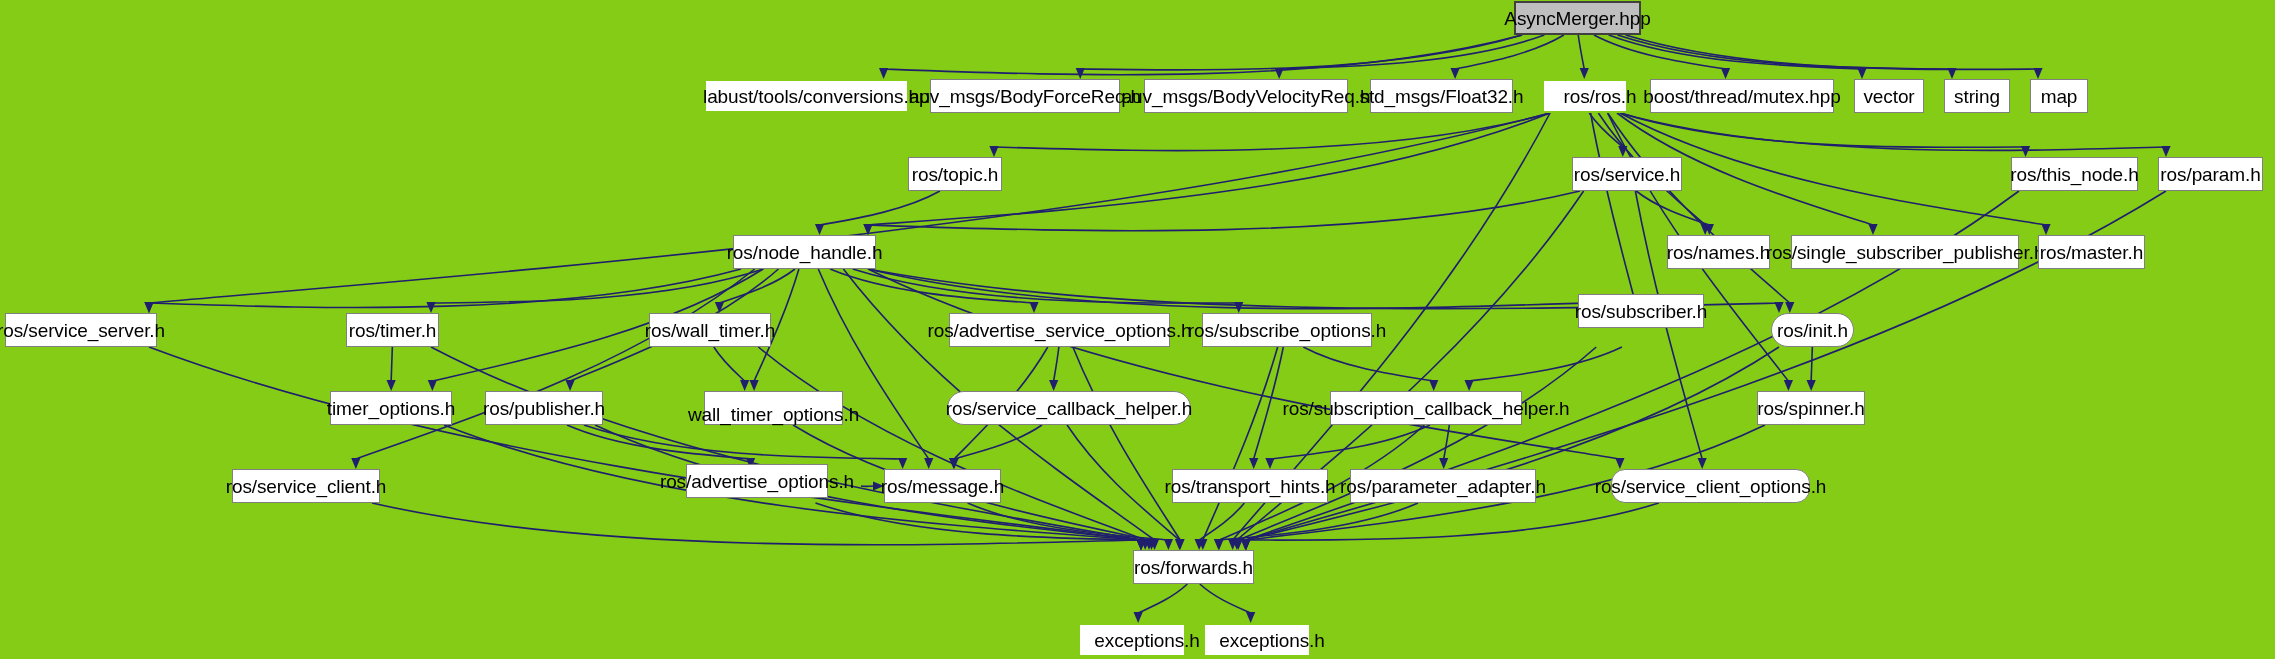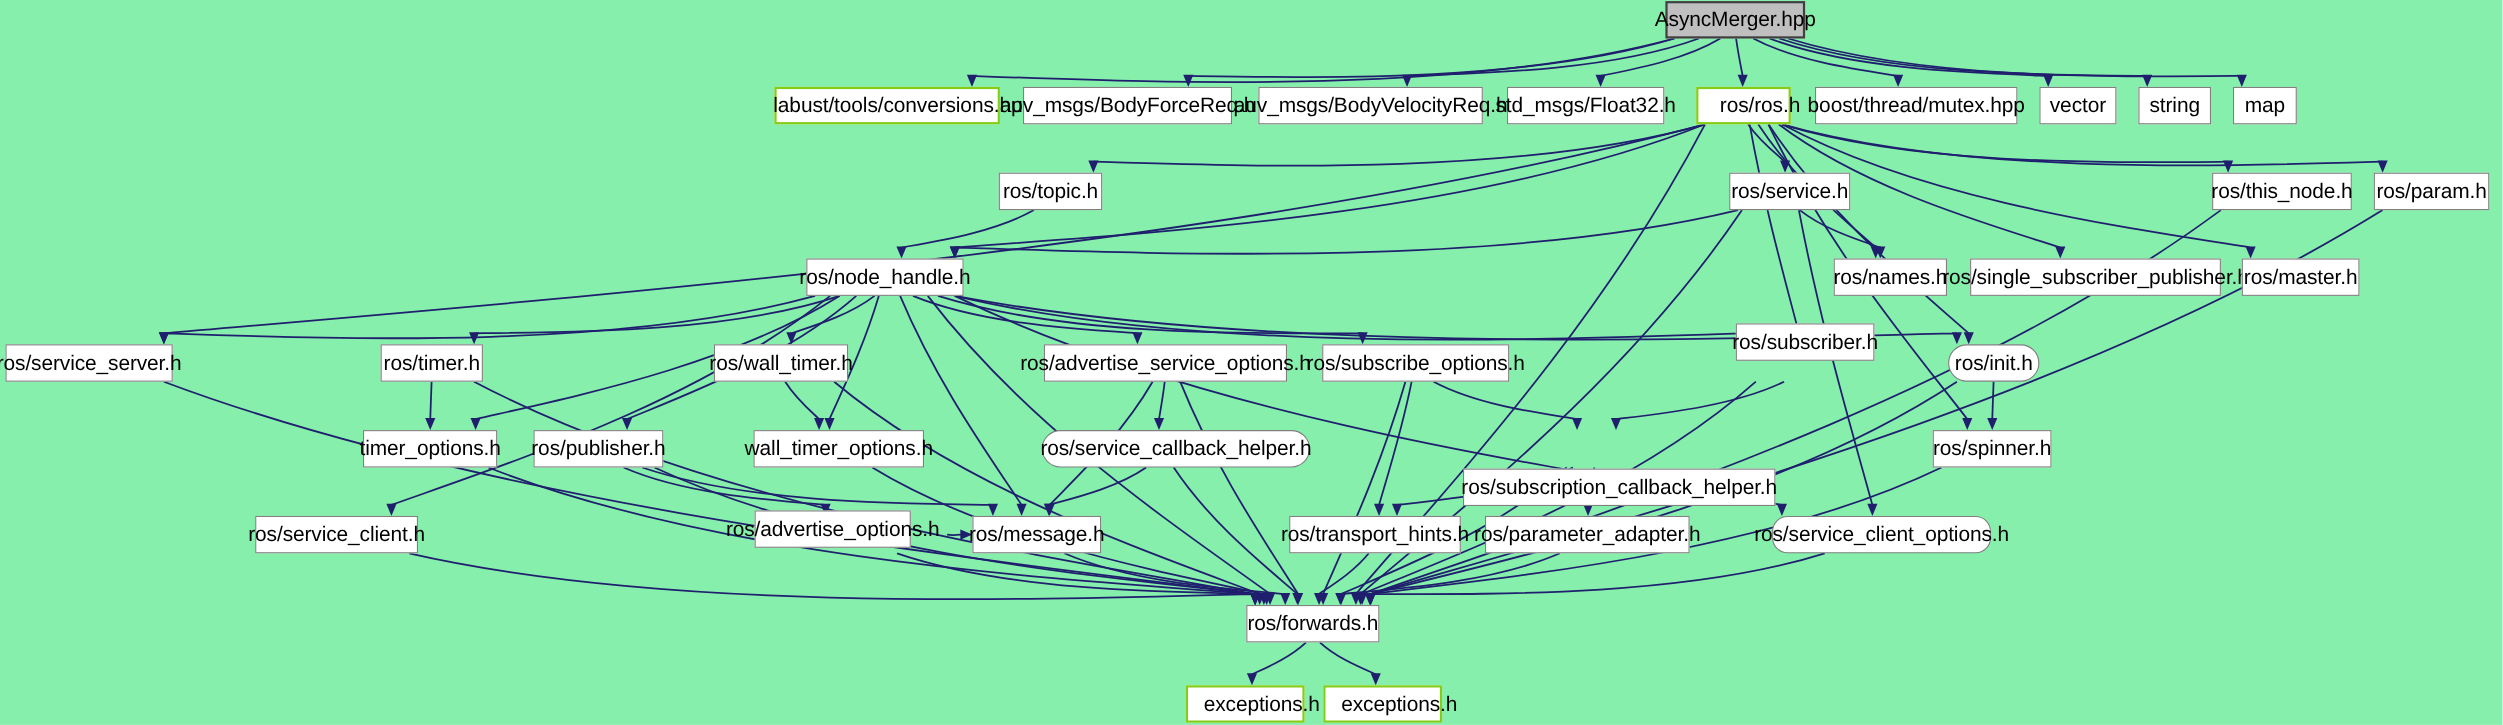--- a/index.html
+++ b/index.html
@@ -7,21 +7,21 @@
     padding: 0;
     background: #ffffff;
   }
   body {
     font-family: "Liberation Sans", sans-serif;
   }
   #graph-root {
     position: relative;
     width: 2275px;
     height: 659px;
-    background: #86efac;
+    background: #84cc16;
     overflow: hidden;
   }
   #graph-svg {
     position: absolute;
     left: 0;
     top: 0;
     width: 2275px;
     height: 659px;
   }
   .edge-path {
@@ -299,27 +299,27 @@
       </div>
       <div class="gnode" style="left: 1771px; top: 313px; width: 83px; border-radius: 17px;">
         <span class="lbl">ros/init.h</span>
       </div>
       <div class="gnode" style="left: 330px; top: 391px; width: 122px;">
         <span class="lbl">timer_options.h</span>
       </div>
       <div class="gnode" style="left: 485px; top: 391px; width: 118px;">
         <span class="lbl">ros/publisher.h</span>
       </div>
-      <div class="gnode" style="left: 685px; top: 391px; width: 155px;">
+      <div class="gnode" style="left: 704px; top: 391px; width: 139px; align-items: flex-end;">
         <span class="lbl">wall_timer_options.h</span>
       </div>
       <div class="gnode" style="left: 947px; top: 391px; width: 244px; border-radius: 17px;">
         <span class="lbl">ros/service_callback_helper.h</span>
       </div>
-      <div class="gnode" style="left: 1330px; top: 391px; width: 284px; margin-top: 35px;">
+      <div class="gnode" style="left: 1330px; top: 391px; width: 192px;">
         <span class="lbl">ros/subscription_callback_helper.h</span>
       </div>
       <div class="gnode" style="left: 1757px; top: 391px; width: 108px;">
         <span class="lbl">ros/spinner.h</span>
       </div>
       <div class="gnode" style="left: 232px; top: 469px; width: 148px;">
         <span class="lbl">ros/service_client.h</span>
       </div>
       <div class="gnode" style="left: 686px; top: 464px; width: 142px;">
         <span class="lbl">ros/advertise_options.h</span>

